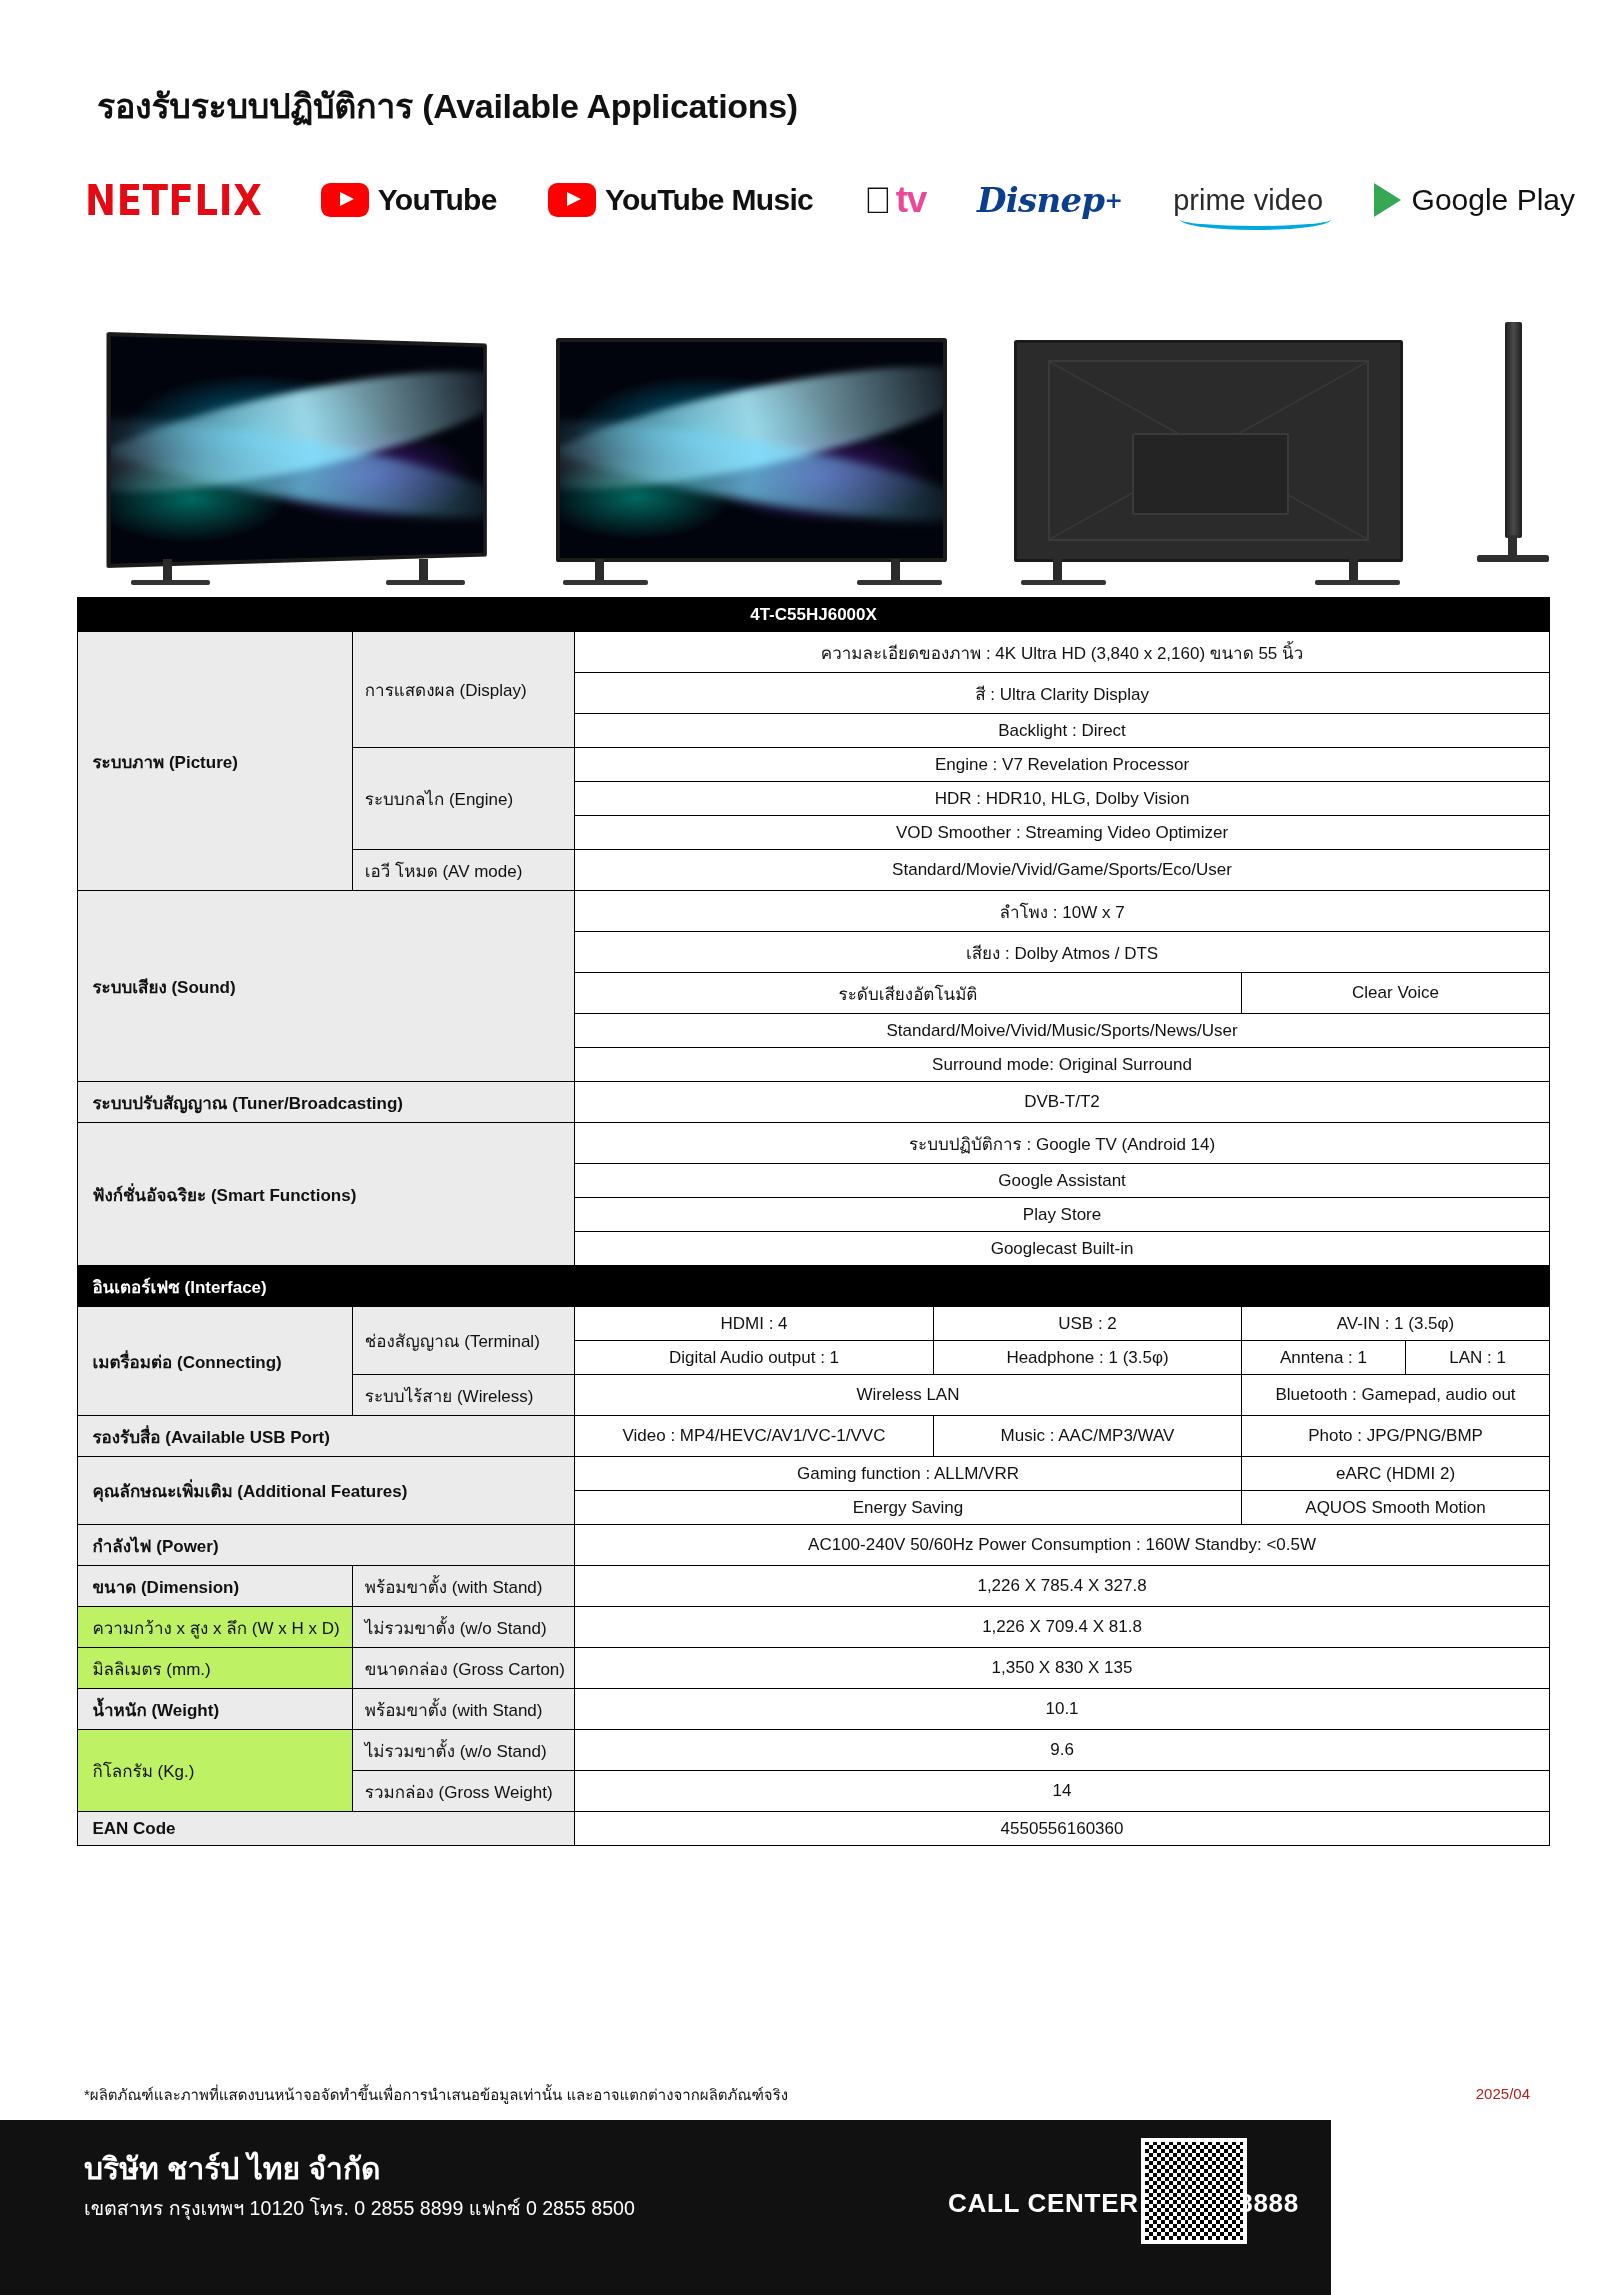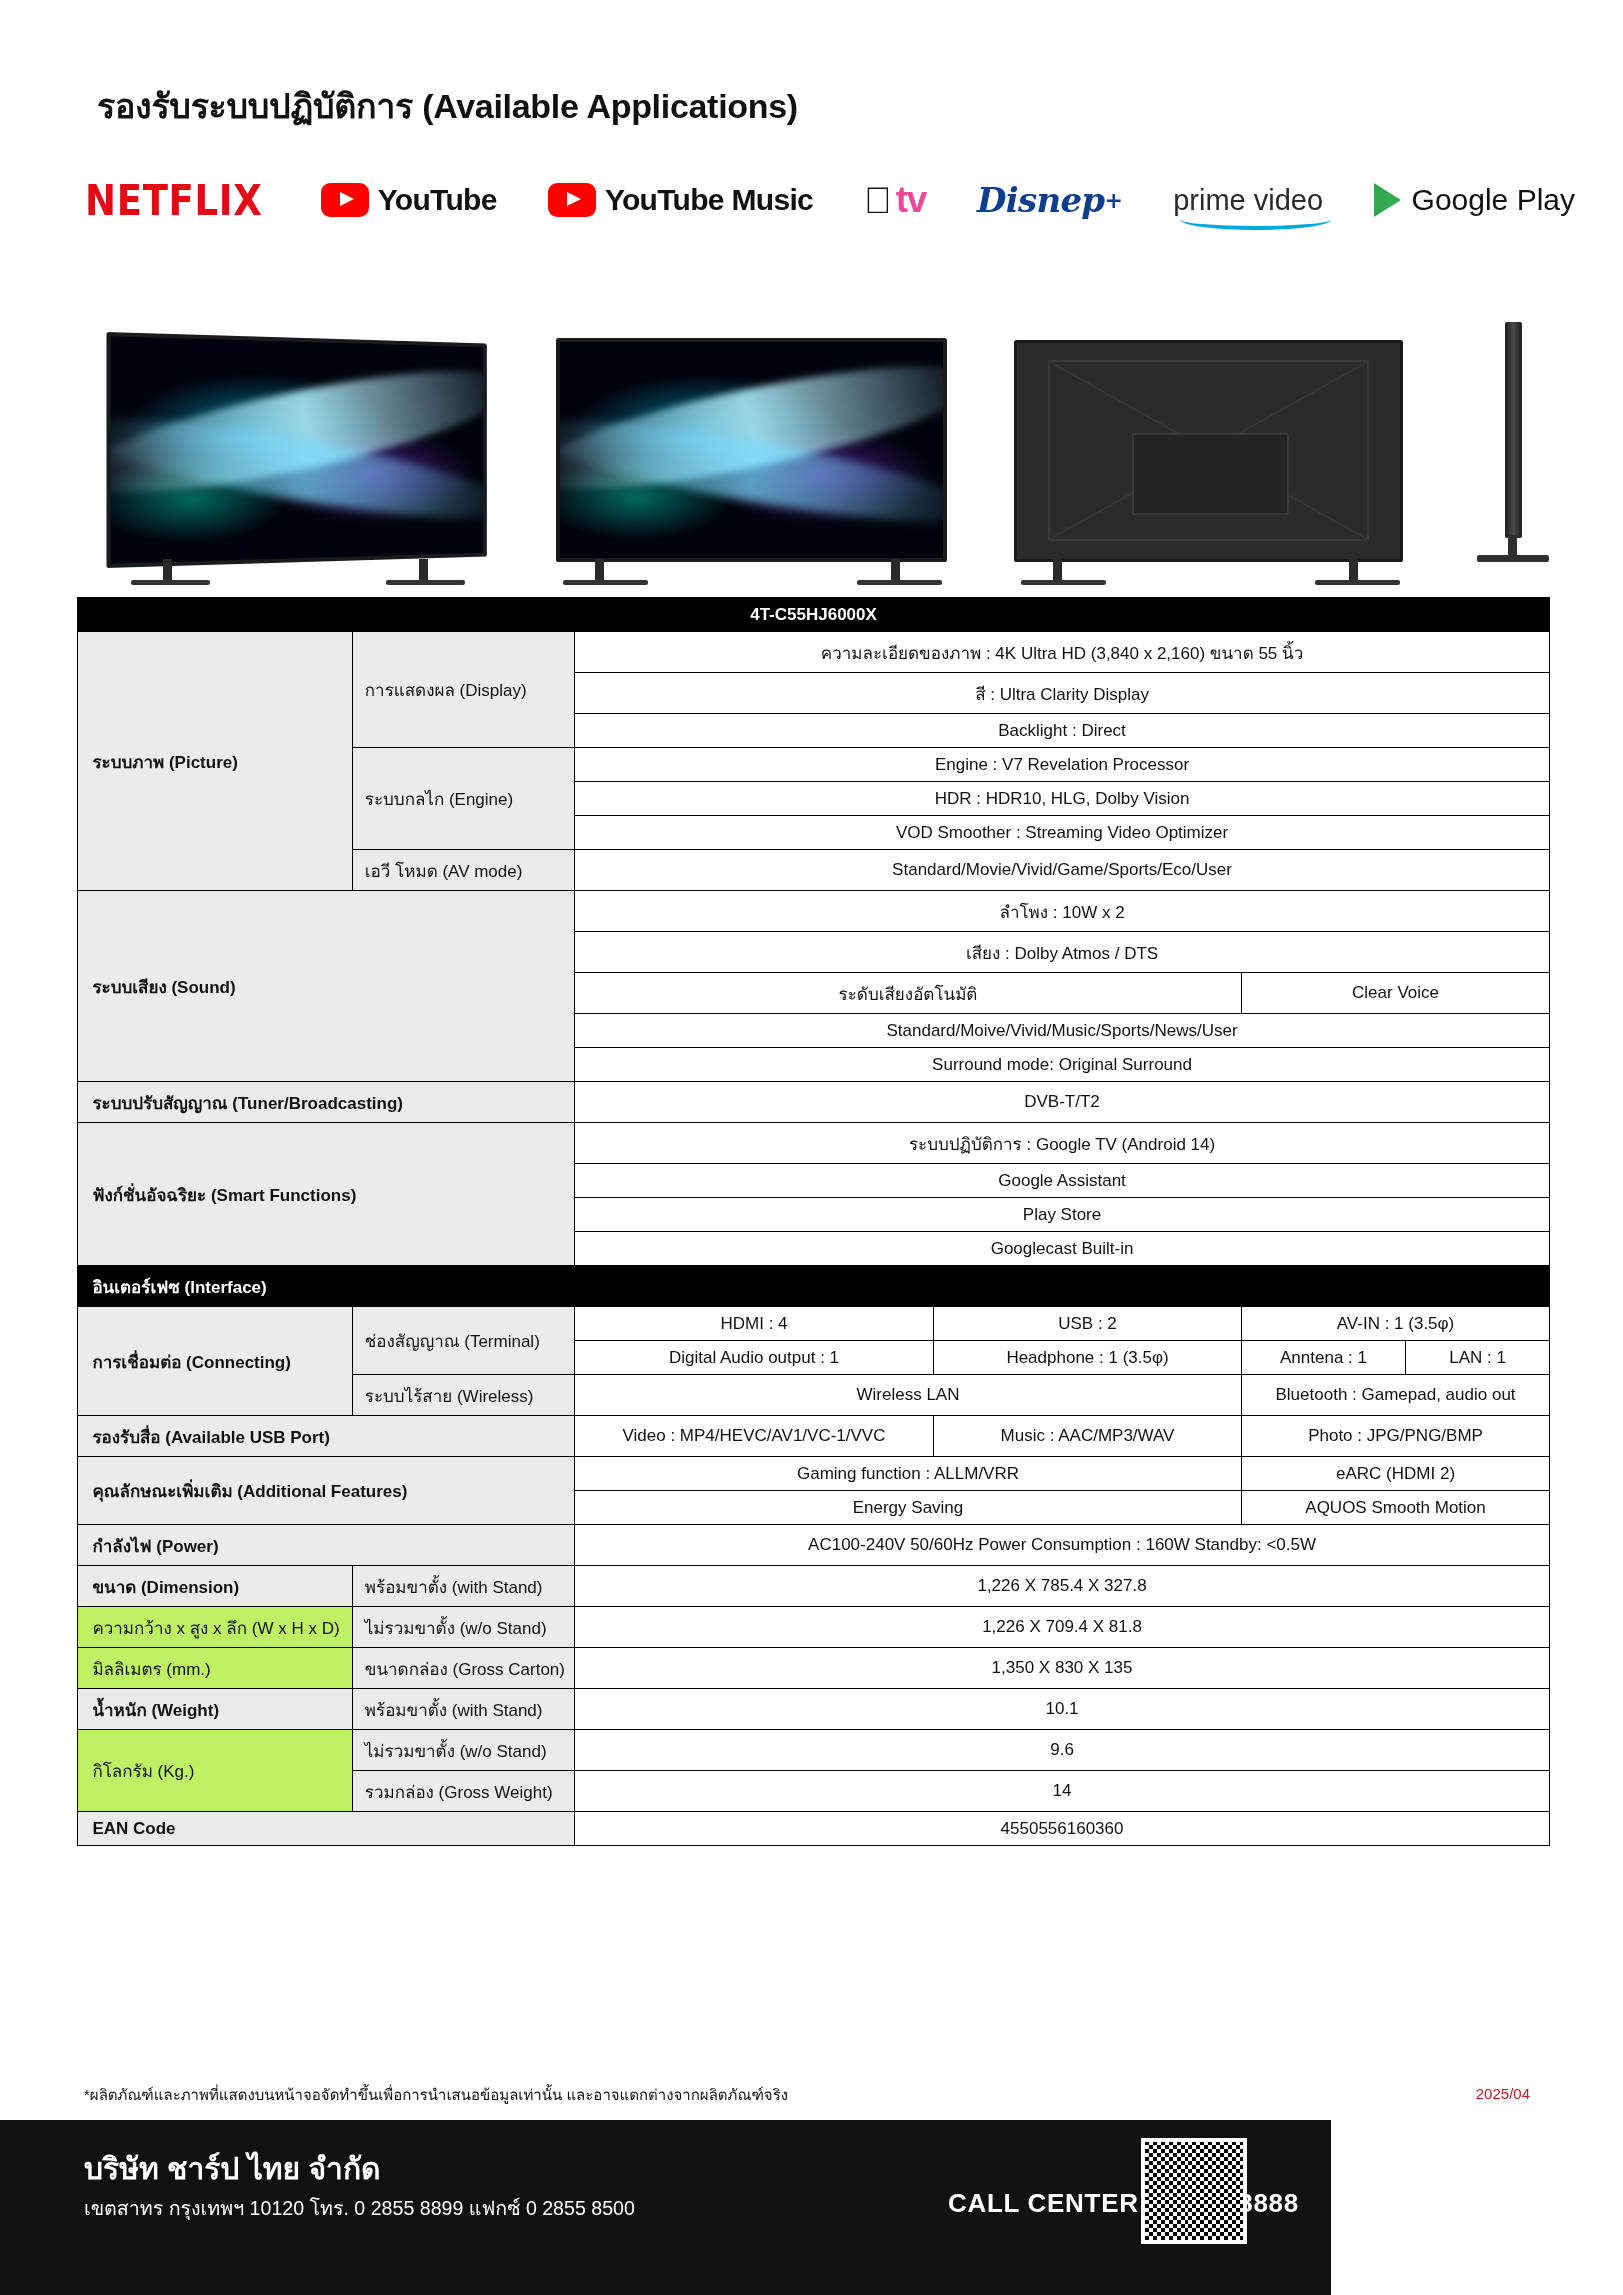--- a/index.html
+++ b/index.html
@@ -405,21 +405,21 @@
       <tr>
         <td class="val" colspan="4">VOD Smoother : Streaming Video Optimizer</td>
       </tr>
       <tr>
         <td class="sub">เอวี โหมด (AV mode)</td>
         <td class="val" colspan="4">Standard/Movie/Vivid/Game/Sports/Eco/User</td>
       </tr>
 
       <tr>
         <td class="cat" colspan="2" rowspan="5">ระบบเสียง (Sound)</td>
-        <td class="val" colspan="4">ลำโพง : 10W x 2</td>
+        <td class="val" colspan="4">ลำโพง : 10W x 7</td>
       </tr>
       <tr>
         <td class="val" colspan="4">เสียง : Dolby Atmos / DTS</td>
       </tr>
       <tr>
         <td class="val" colspan="2">ระดับเสียงอัตโนมัติ</td>
         <td class="val" colspan="2">Clear Voice</td>
       </tr>
       <tr>
         <td class="val" colspan="4">Standard/Moive/Vivid/Music/Sports/News/User</td>
@@ -445,21 +445,21 @@
       </tr>
       <tr>
         <td class="val" colspan="4">Googlecast Built-in</td>
       </tr>
 
       <tr class="section-bar">
         <td colspan="6">อินเตอร์เฟซ (Interface)</td>
       </tr>
 
       <tr>
-        <td class="cat" rowspan="3">การเชื่อมต่อ (Connecting)</td>
+        <td class="cat" rowspan="3">เมตรื่อมต่อ (Connecting)</td>
         <td class="sub" rowspan="2">ช่องสัญญาณ (Terminal)</td>
         <td class="val">HDMI : 4</td>
         <td class="val">USB : 2</td>
         <td class="val" colspan="2">AV-IN : 1 (3.5φ)</td>
       </tr>
       <tr>
         <td class="val">Digital Audio output : 1</td>
         <td class="val">Headphone : 1 (3.5φ)</td>
         <td class="val">Anntena : 1</td>
         <td class="val">LAN : 1</td>

